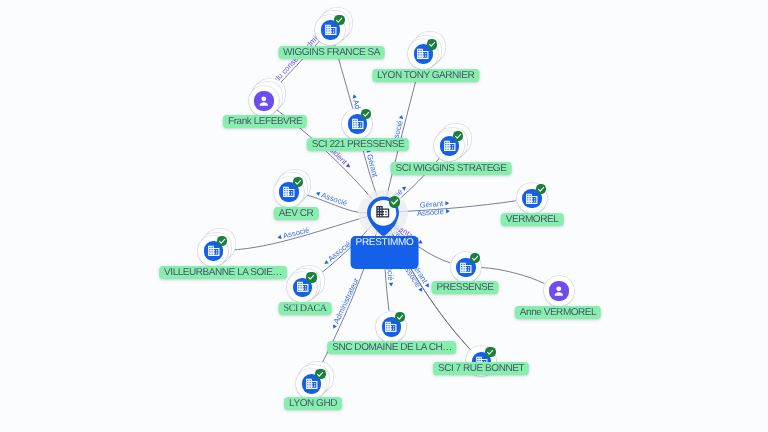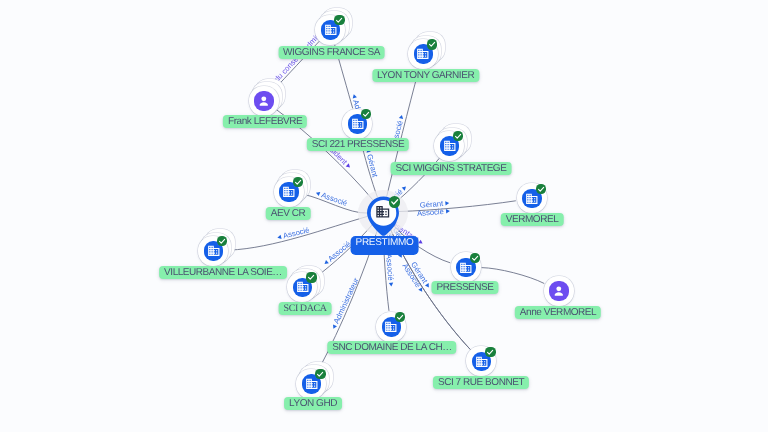--- a/index.html
+++ b/index.html
@@ -6,21 +6,21 @@
   body{-webkit-font-smoothing:antialiased;text-rendering:geometricPrecision;width:768px;height:432px;background:#fbfcfe;font-family:"Liberation Sans",sans-serif;overflow:hidden;}
   #graph{position:absolute;left:0;top:0;width:768px;height:432px;}
   svg#edge-layer{position:absolute;left:0;top:0;width:768px;height:432px;}
   .node{position:absolute;transform:translate(-50%,-50%);}
   .stack{position:absolute;width:30px;height:30px;border-radius:42%;background:#fff;box-shadow:0 0 0 0.55px rgba(150,158,182,.45);}
   .disc{position:absolute;width:30px;height:30px;border-radius:48%;background:#fff;box-shadow:0 1px 2.5px rgba(40,50,90,.13),0 0 0 0.55px rgba(150,158,182,.38);}
   .icon-circle{position:absolute;left:5.5px;top:5.5px;width:19.5px;height:19.5px;border-radius:46%;display:flex;align-items:center;justify-content:center;}
   .badge{position:absolute;width:10.3px;height:10.3px;border-radius:45%;background:#19803c;left:19.1px;top:0.4px;display:flex;align-items:center;justify-content:center;}
   .nlabel{position:absolute;background:#86efac;border-radius:4px;padding:1px 5px;font-size:10px;line-height:11px;color:#4a5270;white-space:nowrap;box-shadow:0 1px 2px rgba(30,40,80,.13),0 1px 4px rgba(30,40,80,.10);transform:translateX(-50%);letter-spacing:-0.45px;}
   .pin{position:absolute;}
-  .pinlabel{position:absolute;background:#1560e8;color:#f0f6ff;border-radius:5px;padding:0 5.5px;height:19px;line-height:14.7px;font-size:10px;letter-spacing:-0.3px;white-space:nowrap;transform:translateX(-50%);}
+  .pinlabel{position:absolute;background:#1560e8;color:#f0f6ff;border-radius:5px;padding:0 5.5px;height:33px;line-height:14.7px;font-size:10px;letter-spacing:-0.3px;white-space:nowrap;transform:translateX(-50%);}
 </style>
 </head>
 <body>
 
 <div id="graph">
   <svg id="edge-layer">
       <path d="M352.72602205936994 108.40947314173809 C348.25600000000003 92.681 339.41200000000003 61.562 334.67397794063015 44.89052685826191" fill="none" stroke="#6b7288" stroke-width="0.9"></path>
       <g transform="translate(349.7625716919485,97.98210860263927) rotate(74.13488396739491)">
         <text y="-2.5" fill="#3a6fe0" font-size="7.7" font-family="&quot;Liberation Sans&quot;, sans-serif" x="3.4" text-anchor="start">Adm</text>
         <path d="M1.2 -7.1000000000000005 l0 4.4 l-3.8 -2.2 z" fill="#1f63e0"></path>
@@ -192,21 +192,21 @@
           <svg width="13.6" height="13.6" viewBox="0 0 24 24" fill="#fff">
             <path d="M12 7V3H2v18h20V7H12zM6 19H4v-2h2v2zm0-4H4v-2h2v2zm0-4H4V9h2v2zm0-4H4V5h2v2zm4 12H8v-2h2v2zm0-4H8v-2h2v2zm0-4H8V9h2v2zm0-4H8V5h2v2zm10 12h-8v-2h2v-2h-2v-2h2v-2h-2V9h8v10zm-2-8h-2v2h2v-2zm0 4h-2v2h2v-2z"></path>
           </svg>
         </div>
         <div class="badge">
           <svg width="8.2" height="8.2" viewBox="0 0 24 24" fill="none" stroke="#fff" stroke-width="3.2" stroke-linecap="round" stroke-linejoin="round">
             <path d="M4.5 12.6l5 5.2L19.5 7"></path>
           </svg>
         </div>
       </div>
-      <div class="nlabel" style="left: 288px; top: 207px;">AEV CR</div>
+      <div class="nlabel" style="left: 296px; top: 207px;">AEV CR</div>
       <div class="node" style="left: 531.6px; top: 198.4px; width: 30px; height: 30px;">
         <div class="disc"></div>
         <div class="icon-circle" style="background:#1560e8">
           <svg width="13.6" height="13.6" viewBox="0 0 24 24" fill="#fff">
             <path d="M12 7V3H2v18h20V7H12zM6 19H4v-2h2v2zm0-4H4v-2h2v2zm0-4H4V9h2v2zm0-4H4V5h2v2zm4 12H8v-2h2v2zm0-4H8v-2h2v2zm0-4H8V9h2v2zm0-4H8V5h2v2zm10 12h-8v-2h2v-2h-2v-2h2v-2h-2V9h8v10zm-2-8h-2v2h2v-2zm0 4h-2v2h2v-2z"></path>
           </svg>
         </div>
         <div class="badge">
           <svg width="8.2" height="8.2" viewBox="0 0 24 24" fill="none" stroke="#fff" stroke-width="3.2" stroke-linecap="round" stroke-linejoin="round">
             <path d="M4.5 12.6l5 5.2L19.5 7"></path>
@@ -290,21 +290,21 @@
           <svg width="13.6" height="13.6" viewBox="0 0 24 24" fill="#fff">
             <path d="M12 7V3H2v18h20V7H12zM6 19H4v-2h2v2zm0-4H4v-2h2v2zm0-4H4V9h2v2zm0-4H4V5h2v2zm4 12H8v-2h2v2zm0-4H8v-2h2v2zm0-4H8V9h2v2zm0-4H8V5h2v2zm10 12h-8v-2h2v-2h-2v-2h2v-2h-2V9h8v10zm-2-8h-2v2h2v-2zm0 4h-2v2h2v-2z"></path>
           </svg>
         </div>
         <div class="badge">
           <svg width="8.2" height="8.2" viewBox="0 0 24 24" fill="none" stroke="#fff" stroke-width="3.2" stroke-linecap="round" stroke-linejoin="round">
             <path d="M4.5 12.6l5 5.2L19.5 7"></path>
           </svg>
         </div>
       </div>
-      <div class="nlabel" style="left: 481px; top: 376px;">SCI 7 RUE BONNET</div>
+      <div class="nlabel" style="left: 481px; top: 362px;">SCI 7 RUE BONNET</div>
       <div class="node" style="left: 311.2px; top: 383.5px; width: 30px; height: 30px;">
         <div class="stack" style="left:6.5px;top:-6.5px"></div>
         <div class="stack" style="left:3.3px;top:-3.3px"></div>
         <div class="disc"></div>
         <div class="icon-circle" style="background:#1560e8">
           <svg width="13.6" height="13.6" viewBox="0 0 24 24" fill="#fff">
             <path d="M12 7V3H2v18h20V7H12zM6 19H4v-2h2v2zm0-4H4v-2h2v2zm0-4H4V9h2v2zm0-4H4V5h2v2zm4 12H8v-2h2v2zm0-4H8v-2h2v2zm0-4H8V9h2v2zm0-4H8V5h2v2zm10 12h-8v-2h2v-2h-2v-2h2v-2h-2V9h8v10zm-2-8h-2v2h2v-2zm0 4h-2v2h2v-2z"></path>
           </svg>
         </div>
         <div class="badge">

